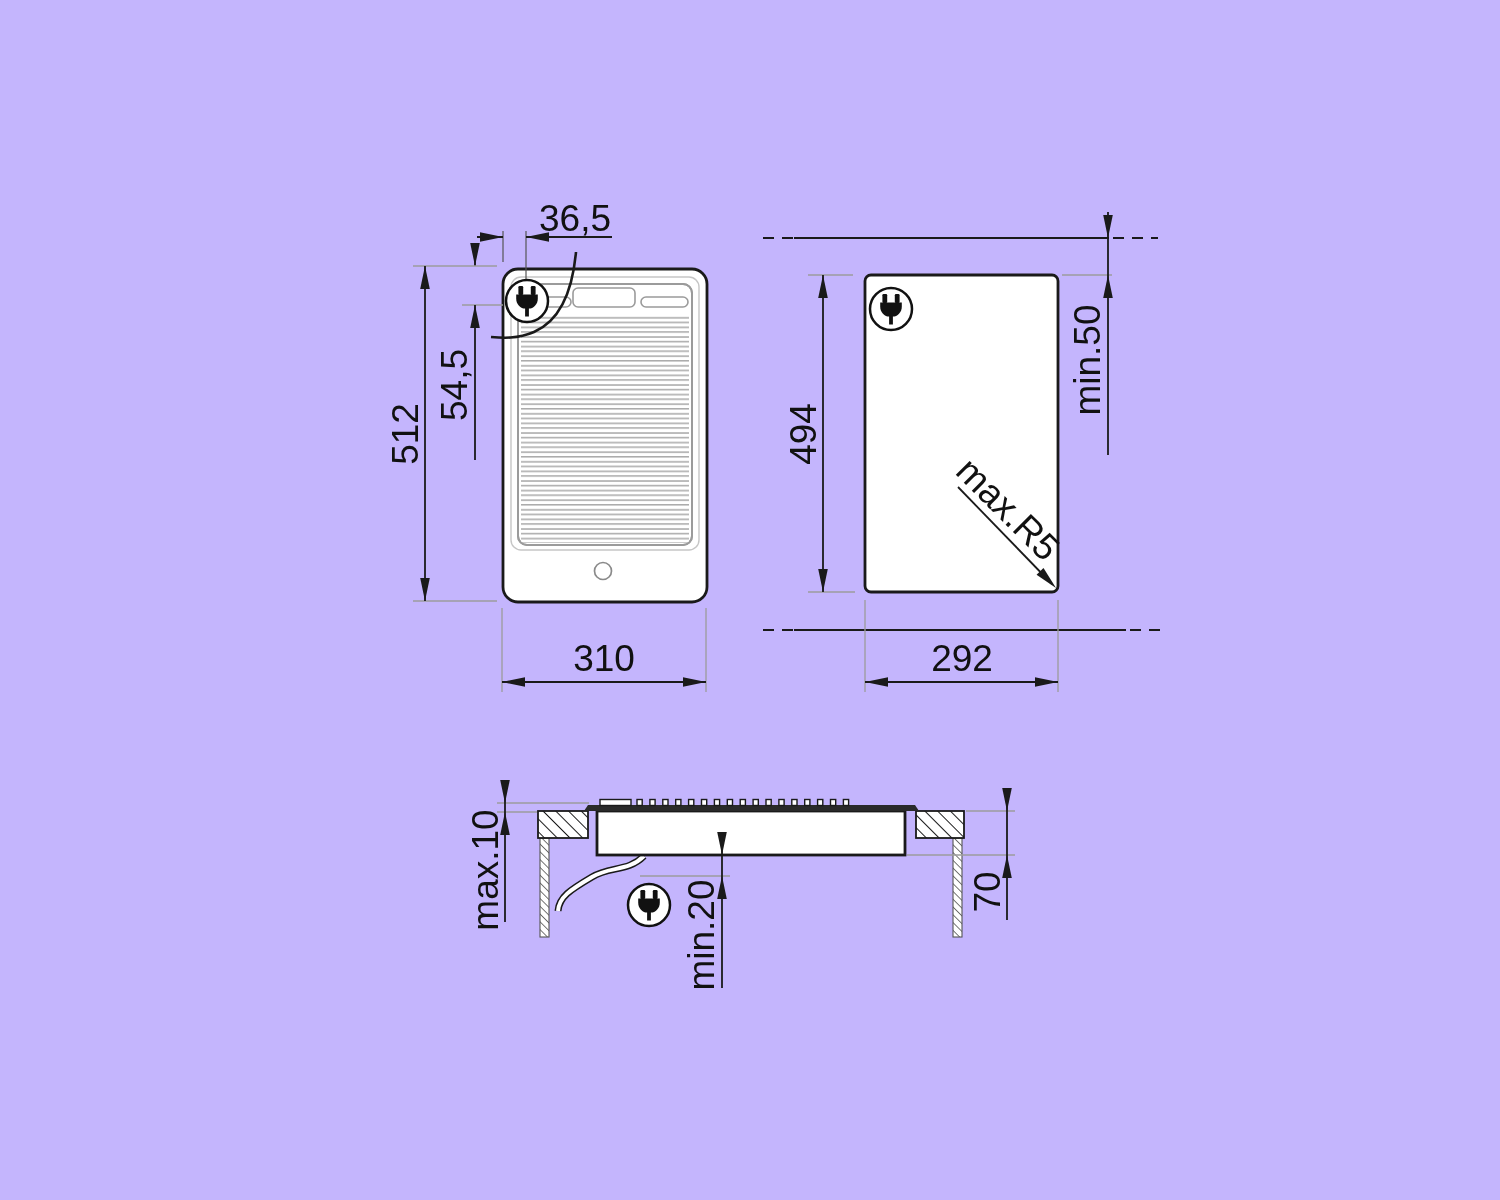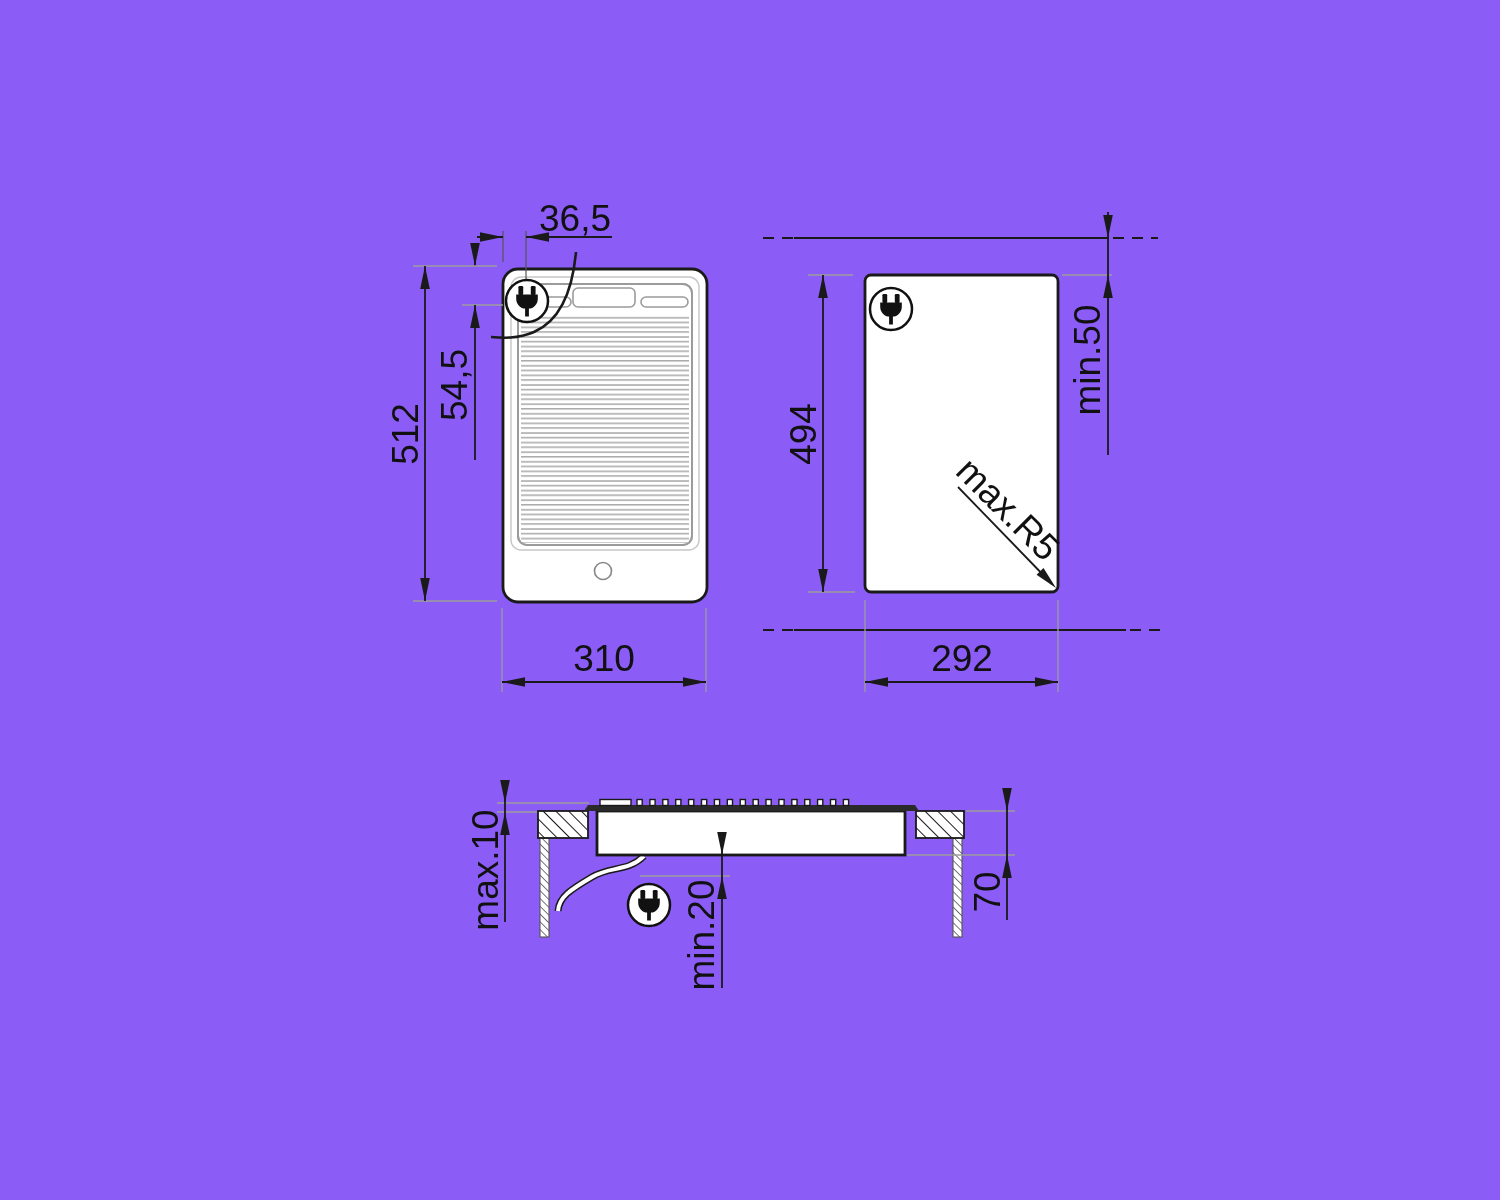--- a/index.html
+++ b/index.html
@@ -1,16 +1,16 @@
 <!DOCTYPE html>
 <html><head>
 <meta charset="utf-8">
 <style>
   html,body{margin:0;padding:0;background:#ffffff;}
-  #stage{position:relative;width:1500px;height:1200px;background:#8b5cf6;overflow:hidden;
+  #stage{position:relative;width:1500px;height:1200px;background:#c4b5fd;overflow:hidden;
          font-family:"Liberation Sans", sans-serif;}
   svg{display:block;}
   
   .outline      {fill:#fff;stroke:#1a1a1a;stroke-width:2.8;}
   .outline-thin {fill:none;stroke:#1a1a1a;stroke-width:2.2;}
   .inner-light  {fill:none;stroke:#c6c6c6;stroke-width:1.4;}
   .panel        {fill:#fff;stroke:#9b9b9b;stroke-width:2;}
   .ctrl         {fill:#fff;stroke:#9b9b9b;stroke-width:1.6;}
   .knob         {fill:#fff;stroke:#8a8a8a;stroke-width:1.7;}
   .dimline      {fill:none;stroke:#1a1a1a;stroke-width:1.8;}

